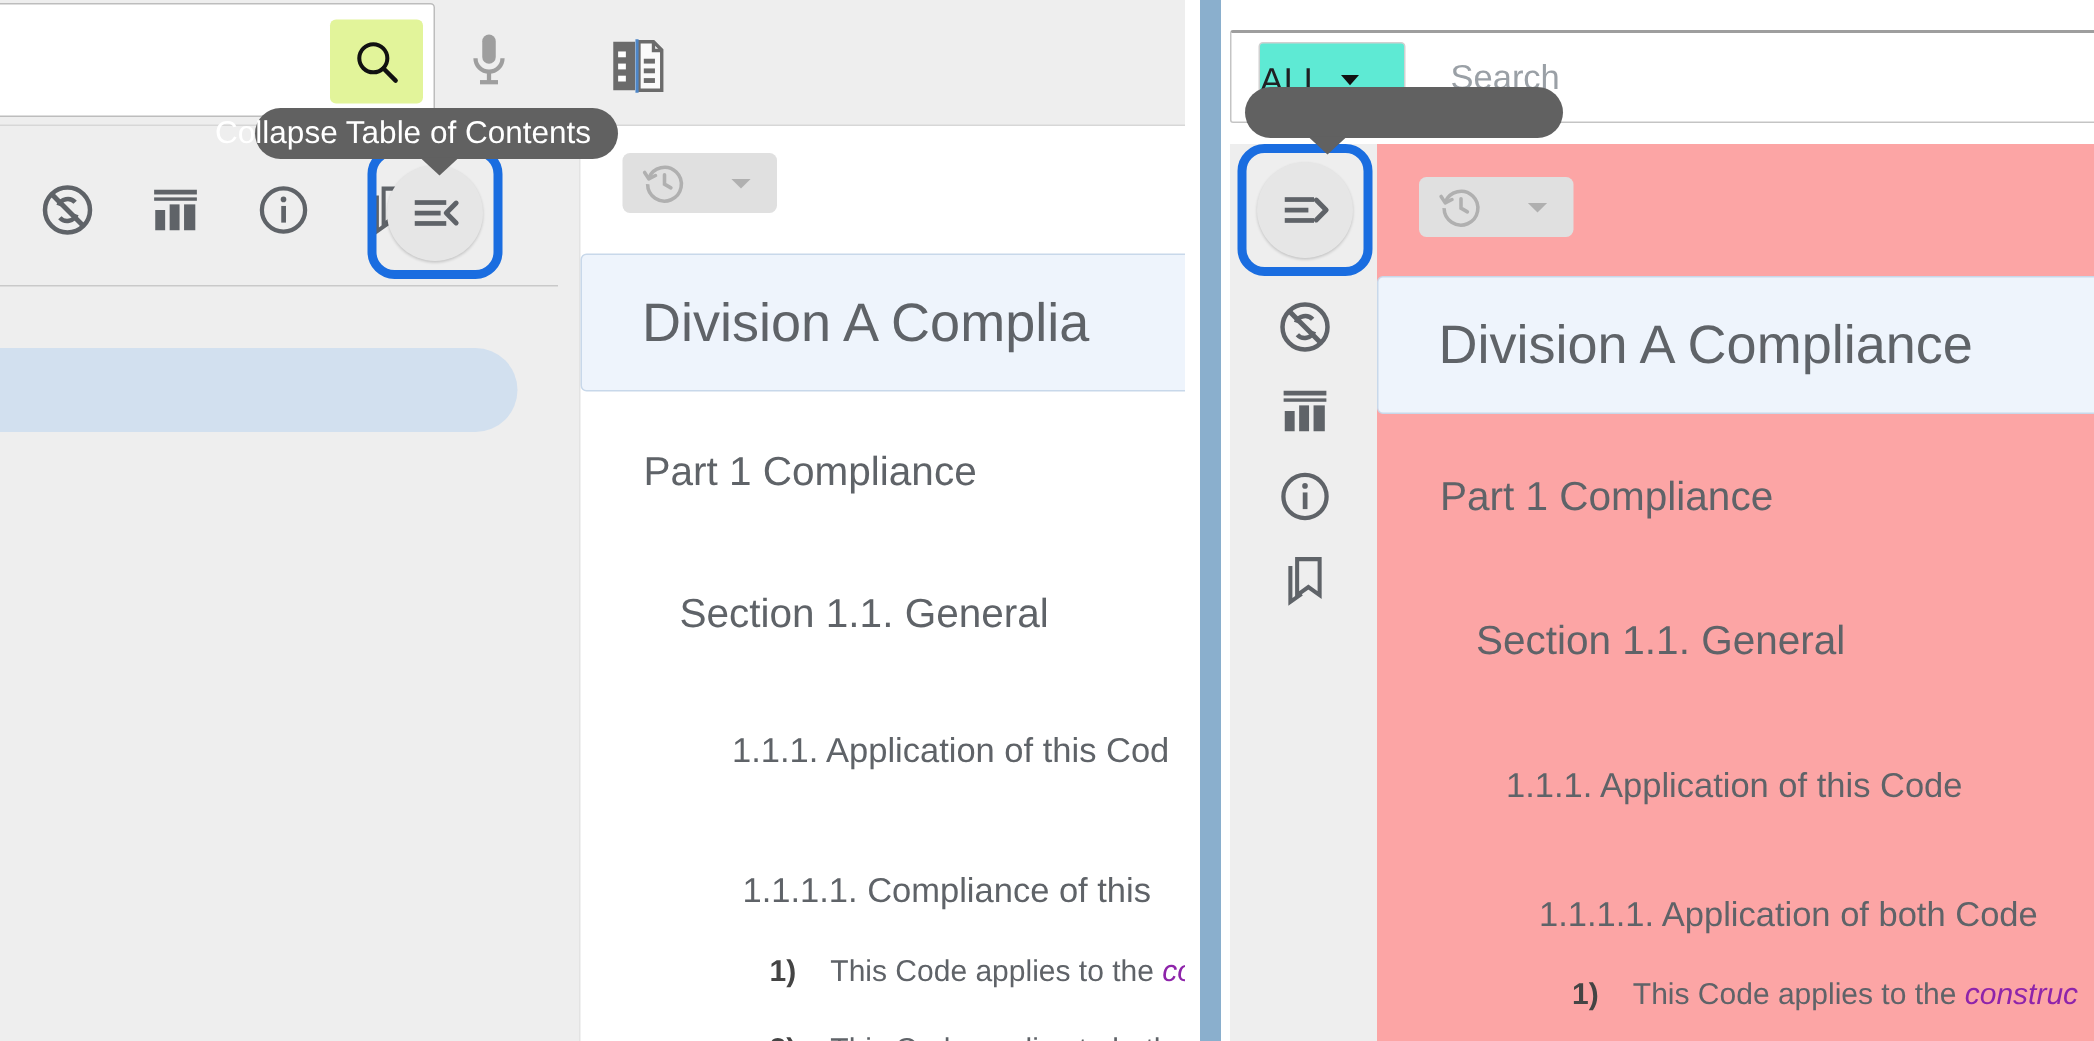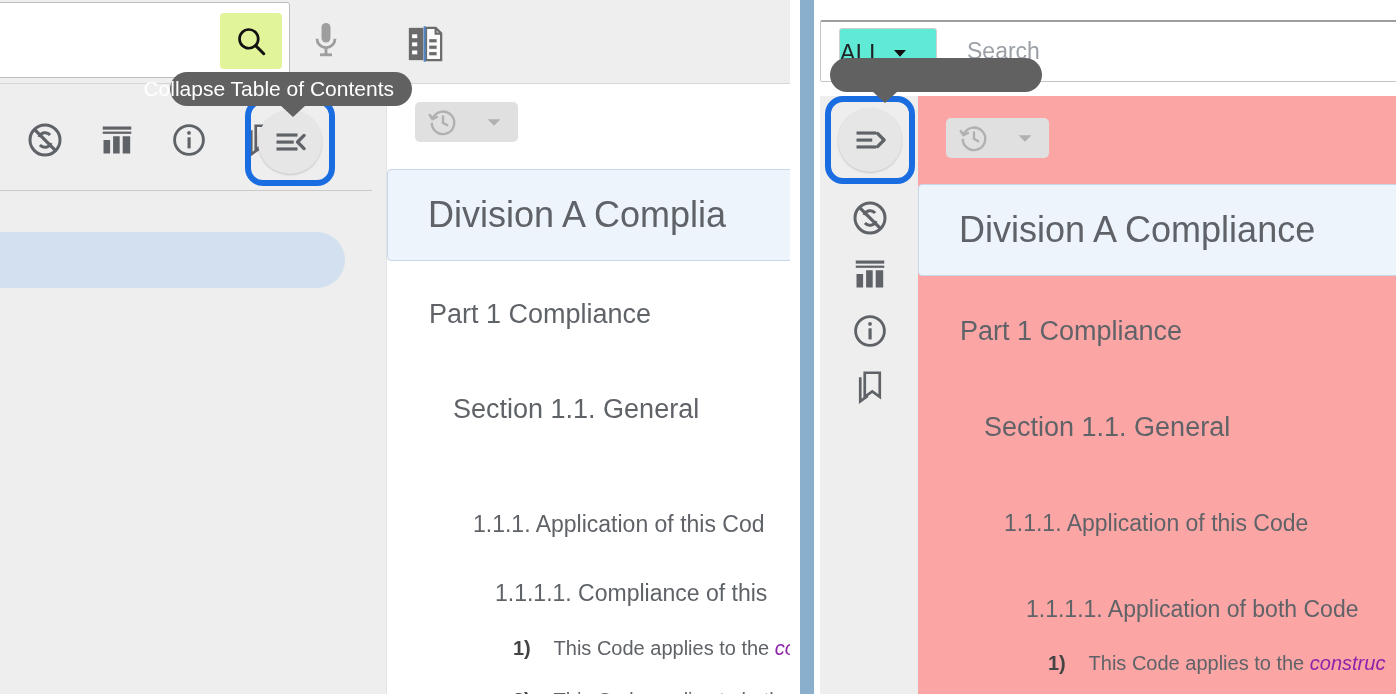--- a/index.html
+++ b/index.html
@@ -339,21 +339,21 @@
           </svg>
         </span>
       </button>
 
       <div class="doctitle" style="left:0px; top:85px; width:430px; height:92px;">
         <span>Division A Complia</span>
       </div>
 
       <div class="docline" style="left:42px; top:215px;">Part 1 Compliance</div>
       <div class="docline" style="left:66px; top:310px;">Section 1.1. General</div>
-      <div class="docline small" style="left:86px; top:403px;margin-top:24px;">1.1.1. Application of this Cod</div>
+      <div class="docline small" style="left:101px; top:403px;">1.1.1. Application of this Cod</div>
       <div class="docline small" style="left:108px; top:496px;">1.1.1.1. Compliance of this</div>
 
       <div class="docline item" style="left:126px; top:553px;">
         <b>1)</b>
         <span style="display:inline-block;width:12px;"></span>
         <span>This Code applies to the </span><span class="italic-term">co</span>
       </div>
       <div class="docline item" style="left:126px; top:605px;">
         <b>2)</b>
         <span style="display:inline-block;width:12px;"></span>

